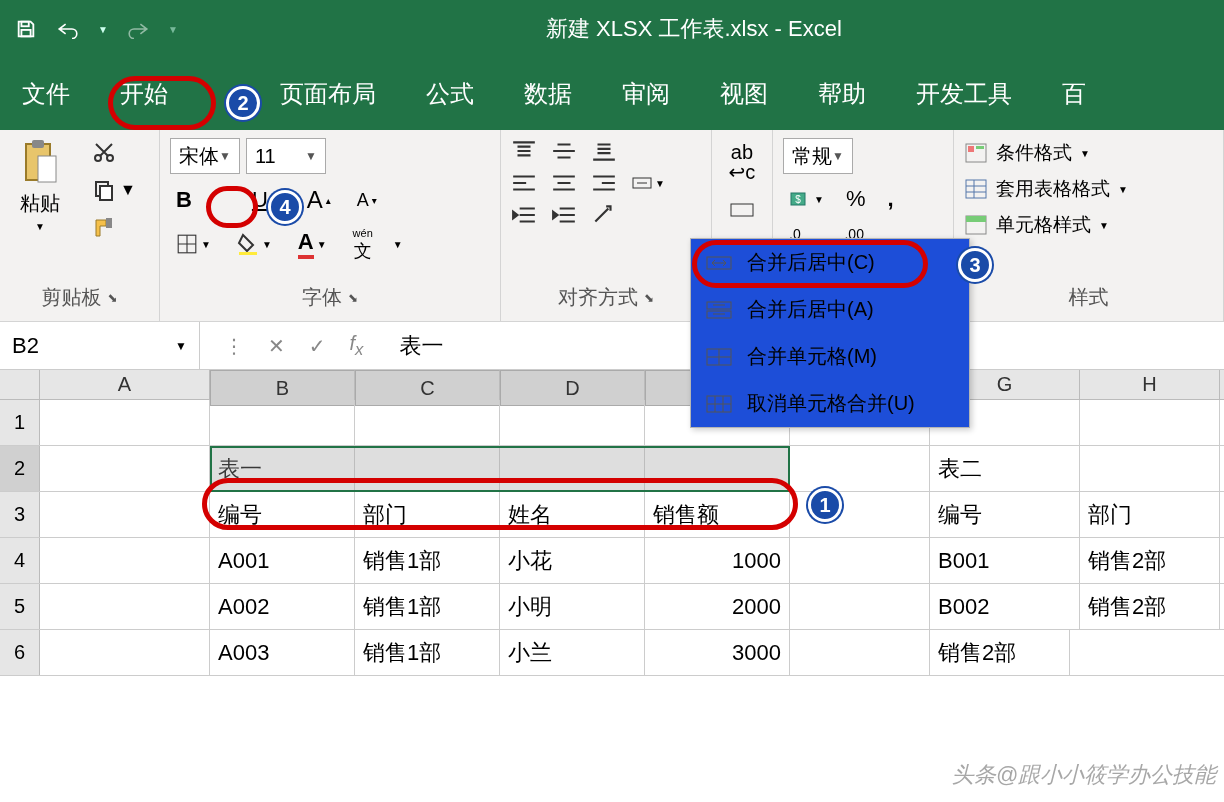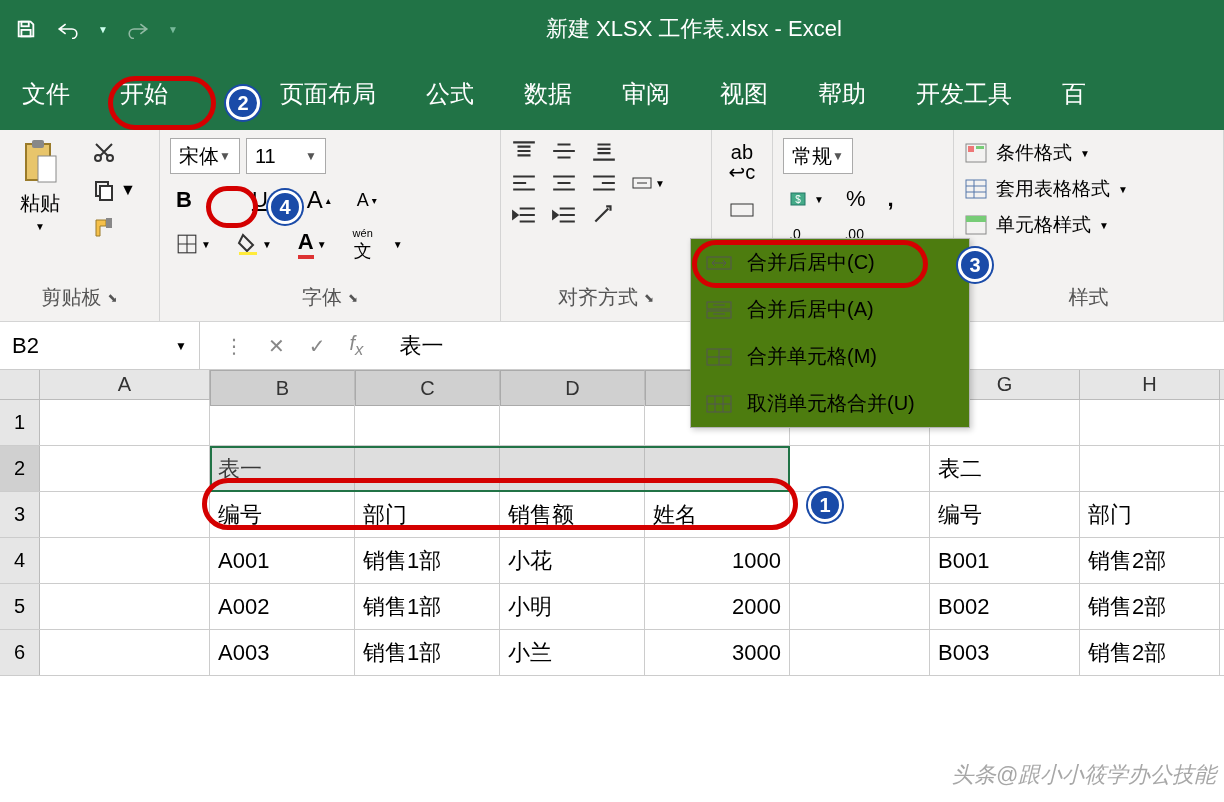--- a/index.html
+++ b/index.html
@@ -40,21 +40,21 @@
 .align-row { display: flex; gap: 14px; justify-content: center; }
 .align-ico { width: 26px; height: 22px; cursor: pointer; }
 
 .num-body { display: flex; flex-direction: column; gap: 10px; width: 160px; }
 .num-row { display: flex; gap: 10px; align-items: center; }
 
 .styles-body { display: flex; flex-direction: column; gap: 10px; padding-top: 2px; }
 .style-item { display: flex; align-items: center; gap: 8px; font-size: 19px; cursor: pointer; }
 
 
-.merge-menu { position: absolute; left: 690px; top: 238px; width: 280px; background: #4d7c0f; border: 1px solid #b5b5b5; box-shadow: 2px 2px 6px rgba(0,0,0,0.2); z-index: 10; }
+.merge-menu { position: absolute; left: 690px; top: 238px; width: 280px; background: #1d4ed8; border: 1px solid #b5b5b5; box-shadow: 2px 2px 6px rgba(0,0,0,0.2); z-index: 10; }
 .merge-item { display: flex; align-items: center; gap: 14px; padding: 10px 14px; font-size: 20px; cursor: pointer; }
 .merge-item .mi-ico { width: 28px; height: 22px; }
 
 
 .formula-bar { height: 48px; display: flex; align-items: center; border-bottom: 1px solid #ccc; }
 .name-box { width: 200px; height: 100%; border-right: 1px solid #ccc; display: flex; align-items: center; padding: 0 12px; font-size: 22px; }
 .name-box .arr { margin-left: auto; font-size: 12px; }
 .fb-btns { display: flex; align-items: center; gap: 24px; padding: 0 24px; color: #888; font-size: 20px; }
 .fb-input { flex: 1; padding: 0 12px; font-size: 22px; }
 
@@ -447,22 +447,22 @@
         <div class="cell cE"></div>
         <div class="cell cF"></div>
         <div class="cell cG">表二</div>
         <div class="cell cH"></div>
       </div>
       <div class="row">
         <div class="rh">3</div>
         <div class="cell cA"></div>
         <div class="cell cB">编号</div>
         <div class="cell cC">部门</div>
+        <div class="cell cD">姓名</div>
         <div class="cell cE">销售额</div>
-        <div class="cell cD">姓名</div>
         <div class="cell cF"></div>
         <div class="cell cG">编号</div>
         <div class="cell cH">部门</div>
       </div>
       <div class="row">
         <div class="rh">4</div>
         <div class="cell cA"></div>
         <div class="cell cB">A001</div>
         <div class="cell cC">销售1部</div>
         <div class="cell cD">小花</div>
@@ -483,21 +483,20 @@
         <div class="cell cH">销售2部</div>
       </div>
       <div class="row">
         <div class="rh">6</div>
         <div class="cell cA"></div>
         <div class="cell cB">A003</div>
         <div class="cell cC">销售1部</div>
         <div class="cell cD">小兰</div>
         <div class="cell cE num">3000</div>
         <div class="cell cF"></div>
-        <div class="cell cG">B003</div>
         <div class="cell cH">销售2部</div>
       </div>
     </div>
 
   <div style="position:absolute;left:210px;top:76px;width:580px;height:46px;background:rgba(160,160,160,0.35);border:2px solid #217346;pointer-events:none"></div>
 </div>
 
 <div class="redring" style="left:108px; top:76px; width:108px; height:54px;"></div>
 <div class="bluenum" style="left:226px; top:86px;">2</div>
 

